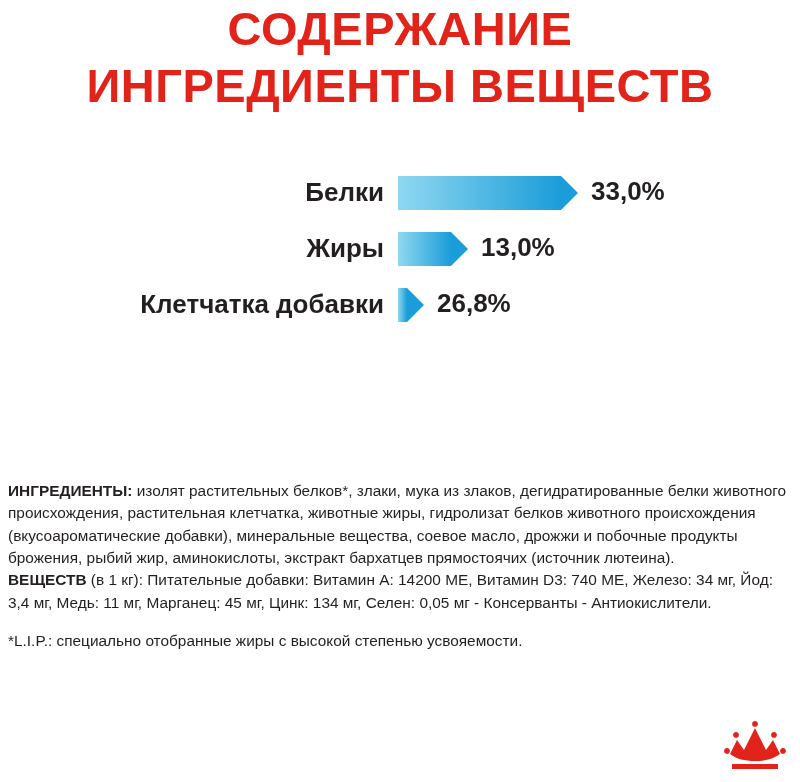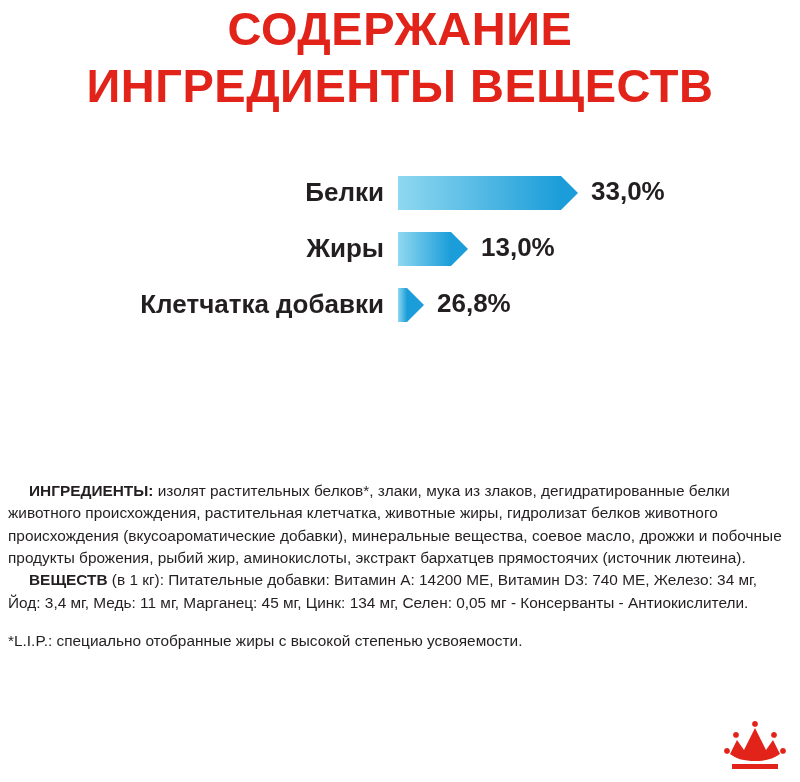--- a/index.html
+++ b/index.html
@@ -98,21 +98,20 @@
     color: #231f20;
   }
   .text-block p {
     margin: 0 0 0 0;
   }
   .text-block .para + .para {
     margin-top: 0;
   }
   .lead {
     font-weight: bold;
-    margin-left: 21px;
   }
   .spacer {
     height: 16px;
   }
 
   
   .logo {
     position: absolute;
     right: 14px;
     bottom: 8px;

